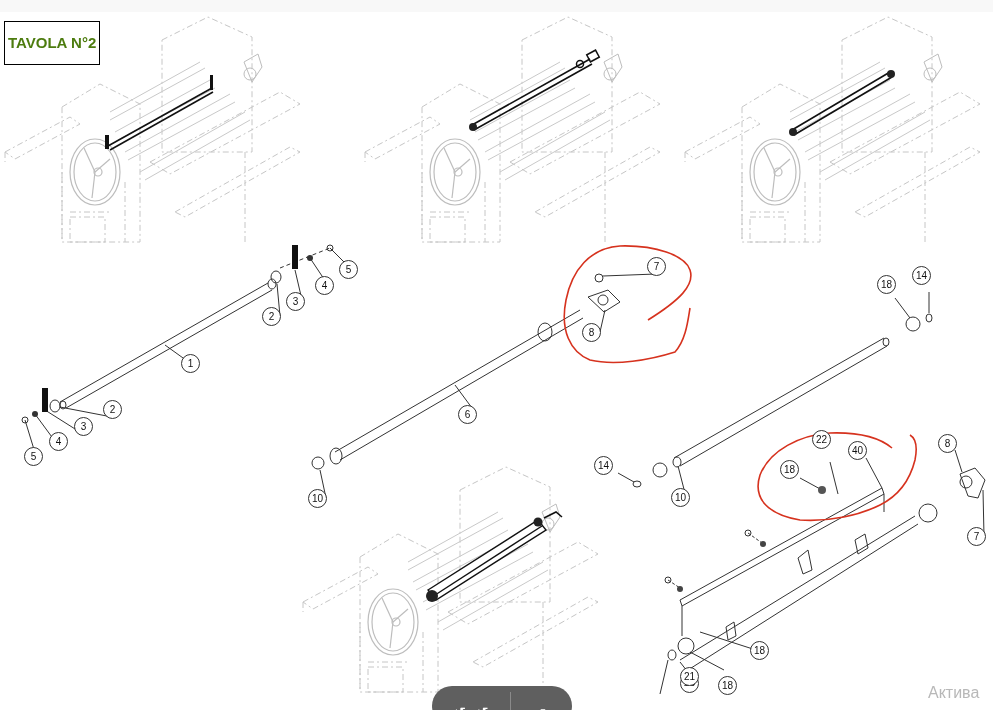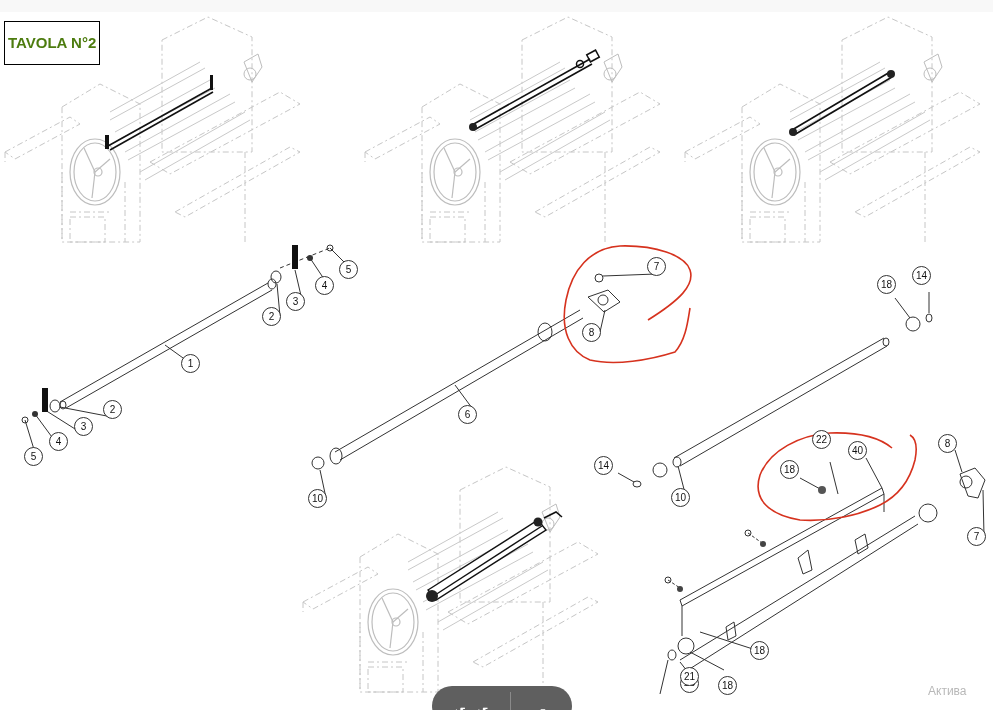--- a/index.html
+++ b/index.html
@@ -13,21 +13,21 @@
   svg.drawing { position:absolute; left:0; top:0; }
   .callout { position:absolute; width:17px; height:17px; border:1px solid #333; border-radius:50%;
              background:#fff; font-size:10px; line-height:17px; text-align:center; color:#111; box-sizing:content-box; }
   .toolbar { position:absolute; left:432px; top:686px; width:140px; height:40px; background:#5f5f5f;
              border-radius:20px; display:flex; align-items:flex-start; }
   .tb-btn { height:40px; display:flex; align-items:center; justify-content:center; color:#fff; font-size:15px; }
   .tb-btn.left { width:78px; gap:10px; padding-top:0; }
   .tb-sep { width:1px; height:26px; background:#8a8a8a; margin-top:6px; }
   .tb-btn.right { width:60px; }
   .tb-glyph { margin-top:14px; display:inline-block; }
-  .watermark { position:absolute; left:928px; top:684px; font-size:12px; color:#b8b8b8; white-space:nowrap; }
+  .watermark { position:absolute; left:928px; top:684px; font-size:16px; color:#b8b8b8; white-space:nowrap; }
 </style>
 </head>
 <body>
 
 <div class="topbar"></div>
 
 <div class="sheet"></div>
 
 <svg class="drawing" width="993" height="710" xmlns="http://www.w3.org/2000/svg">
 

